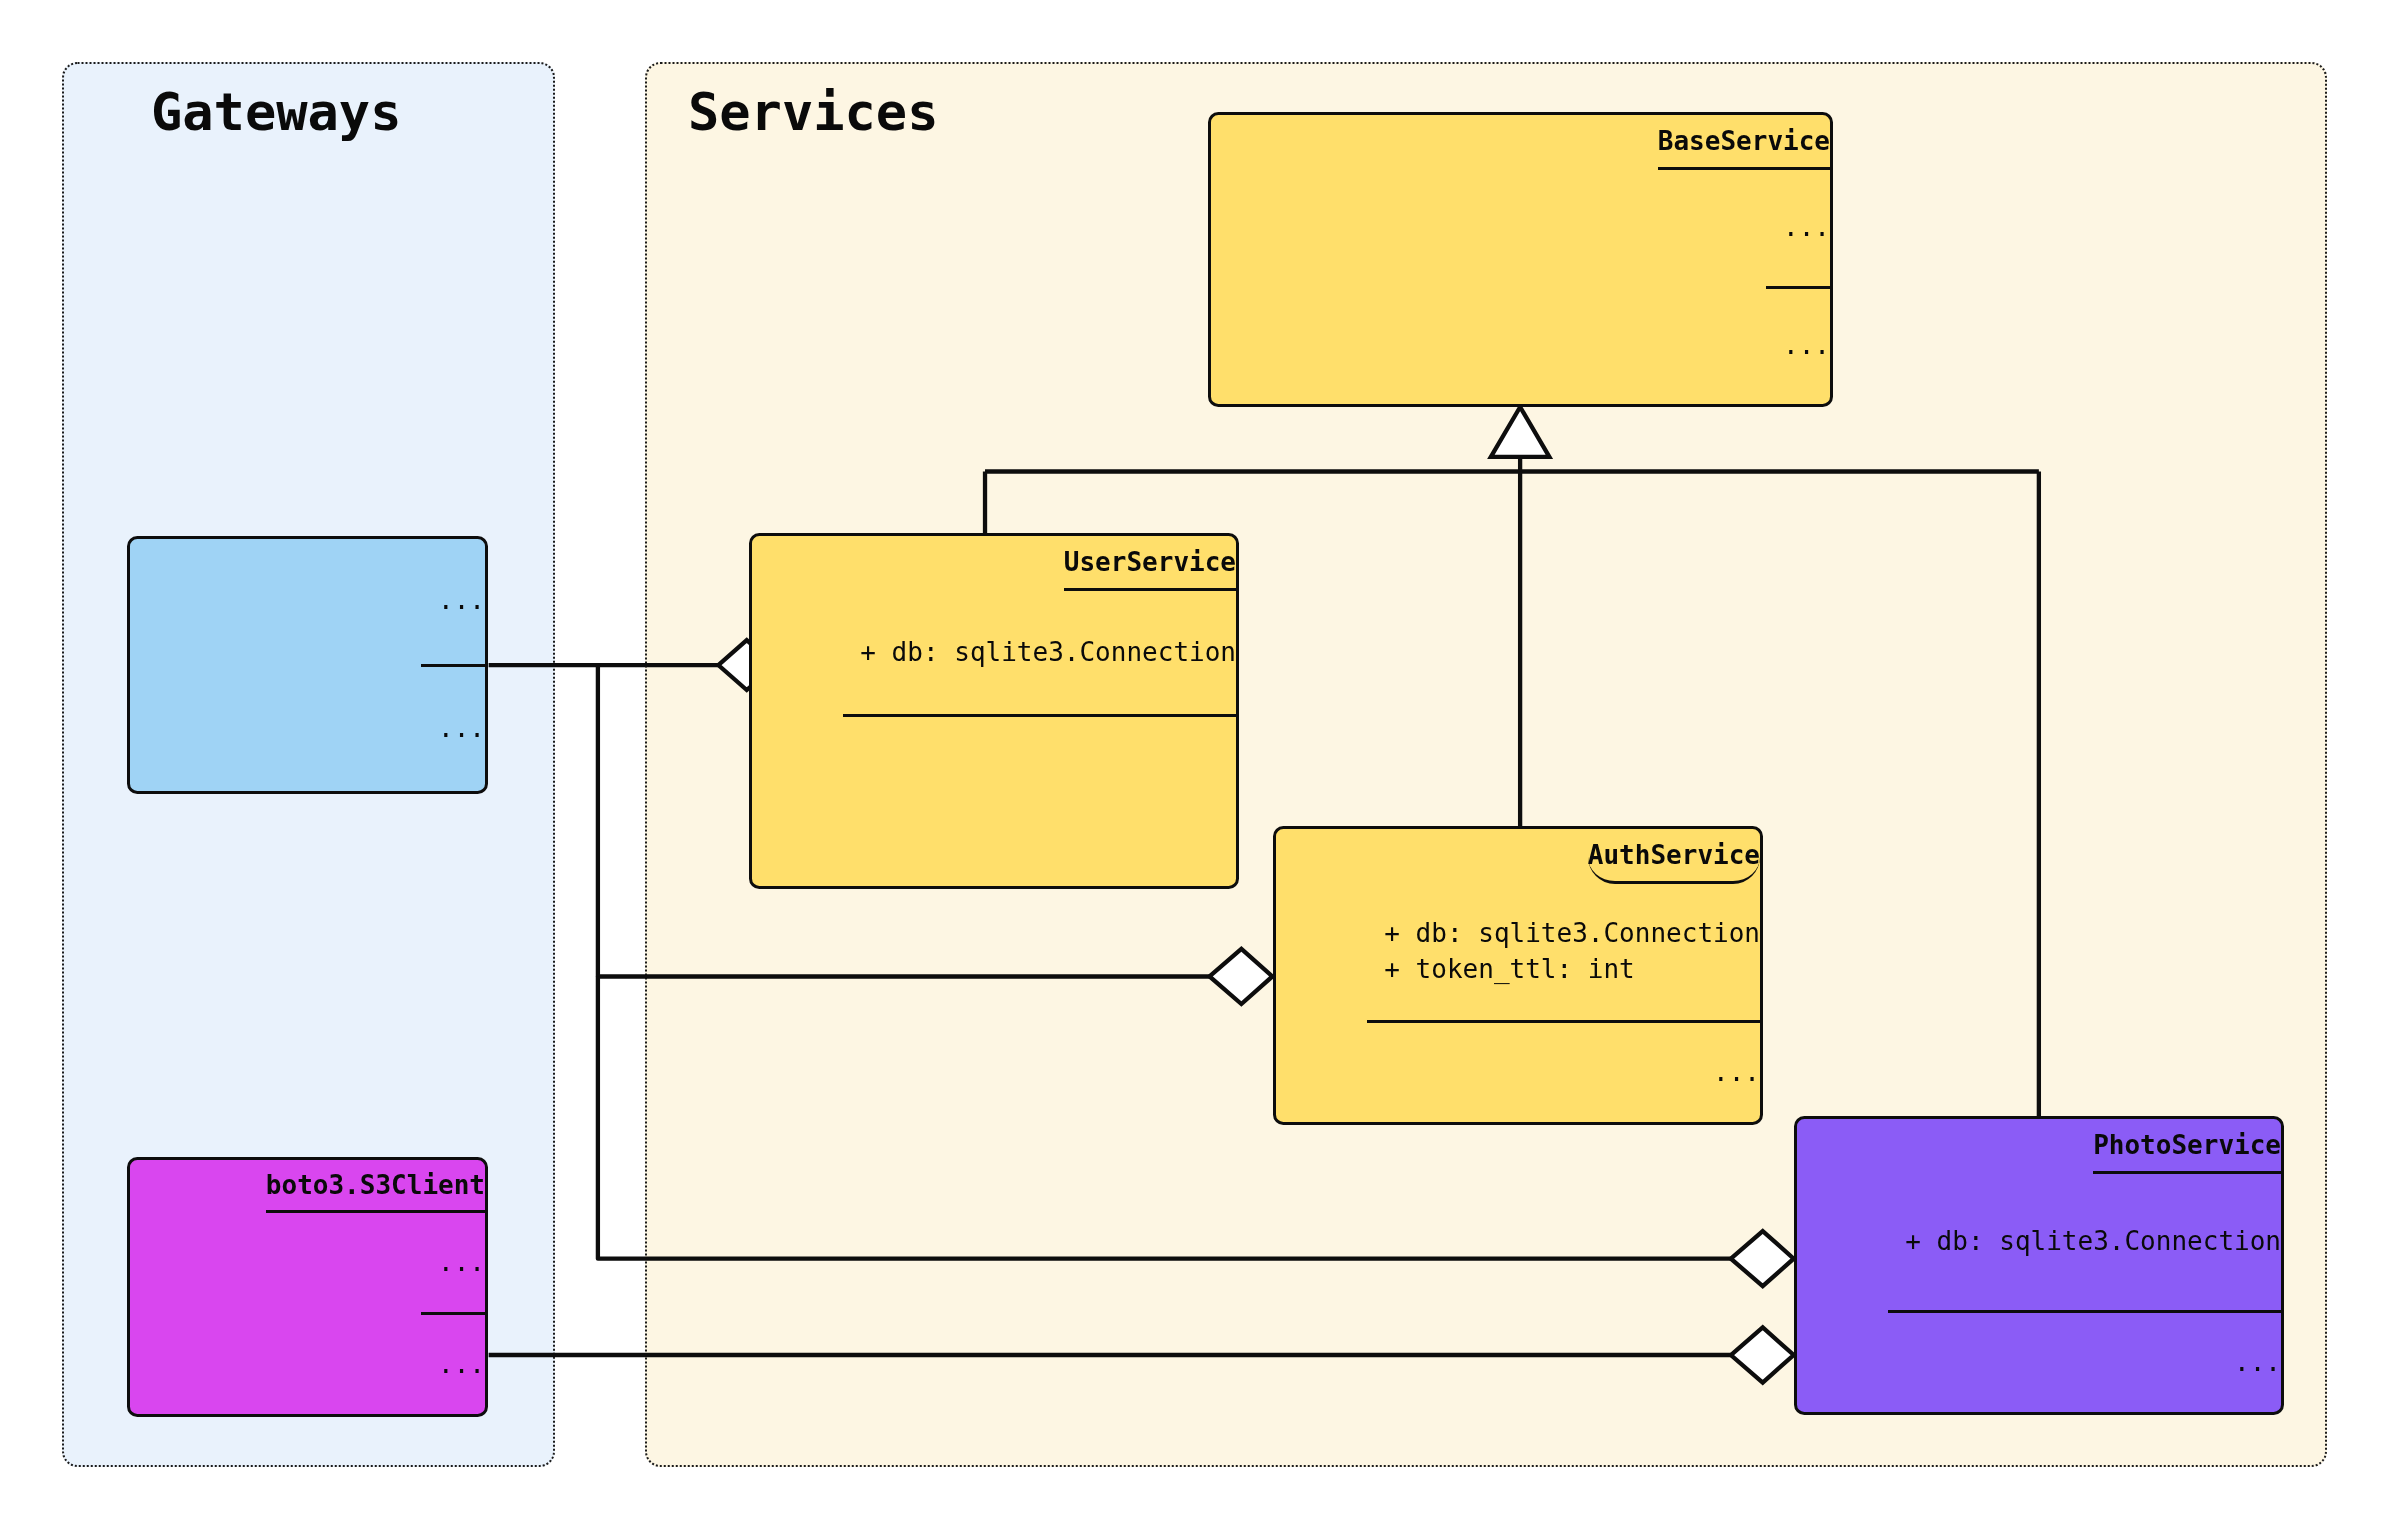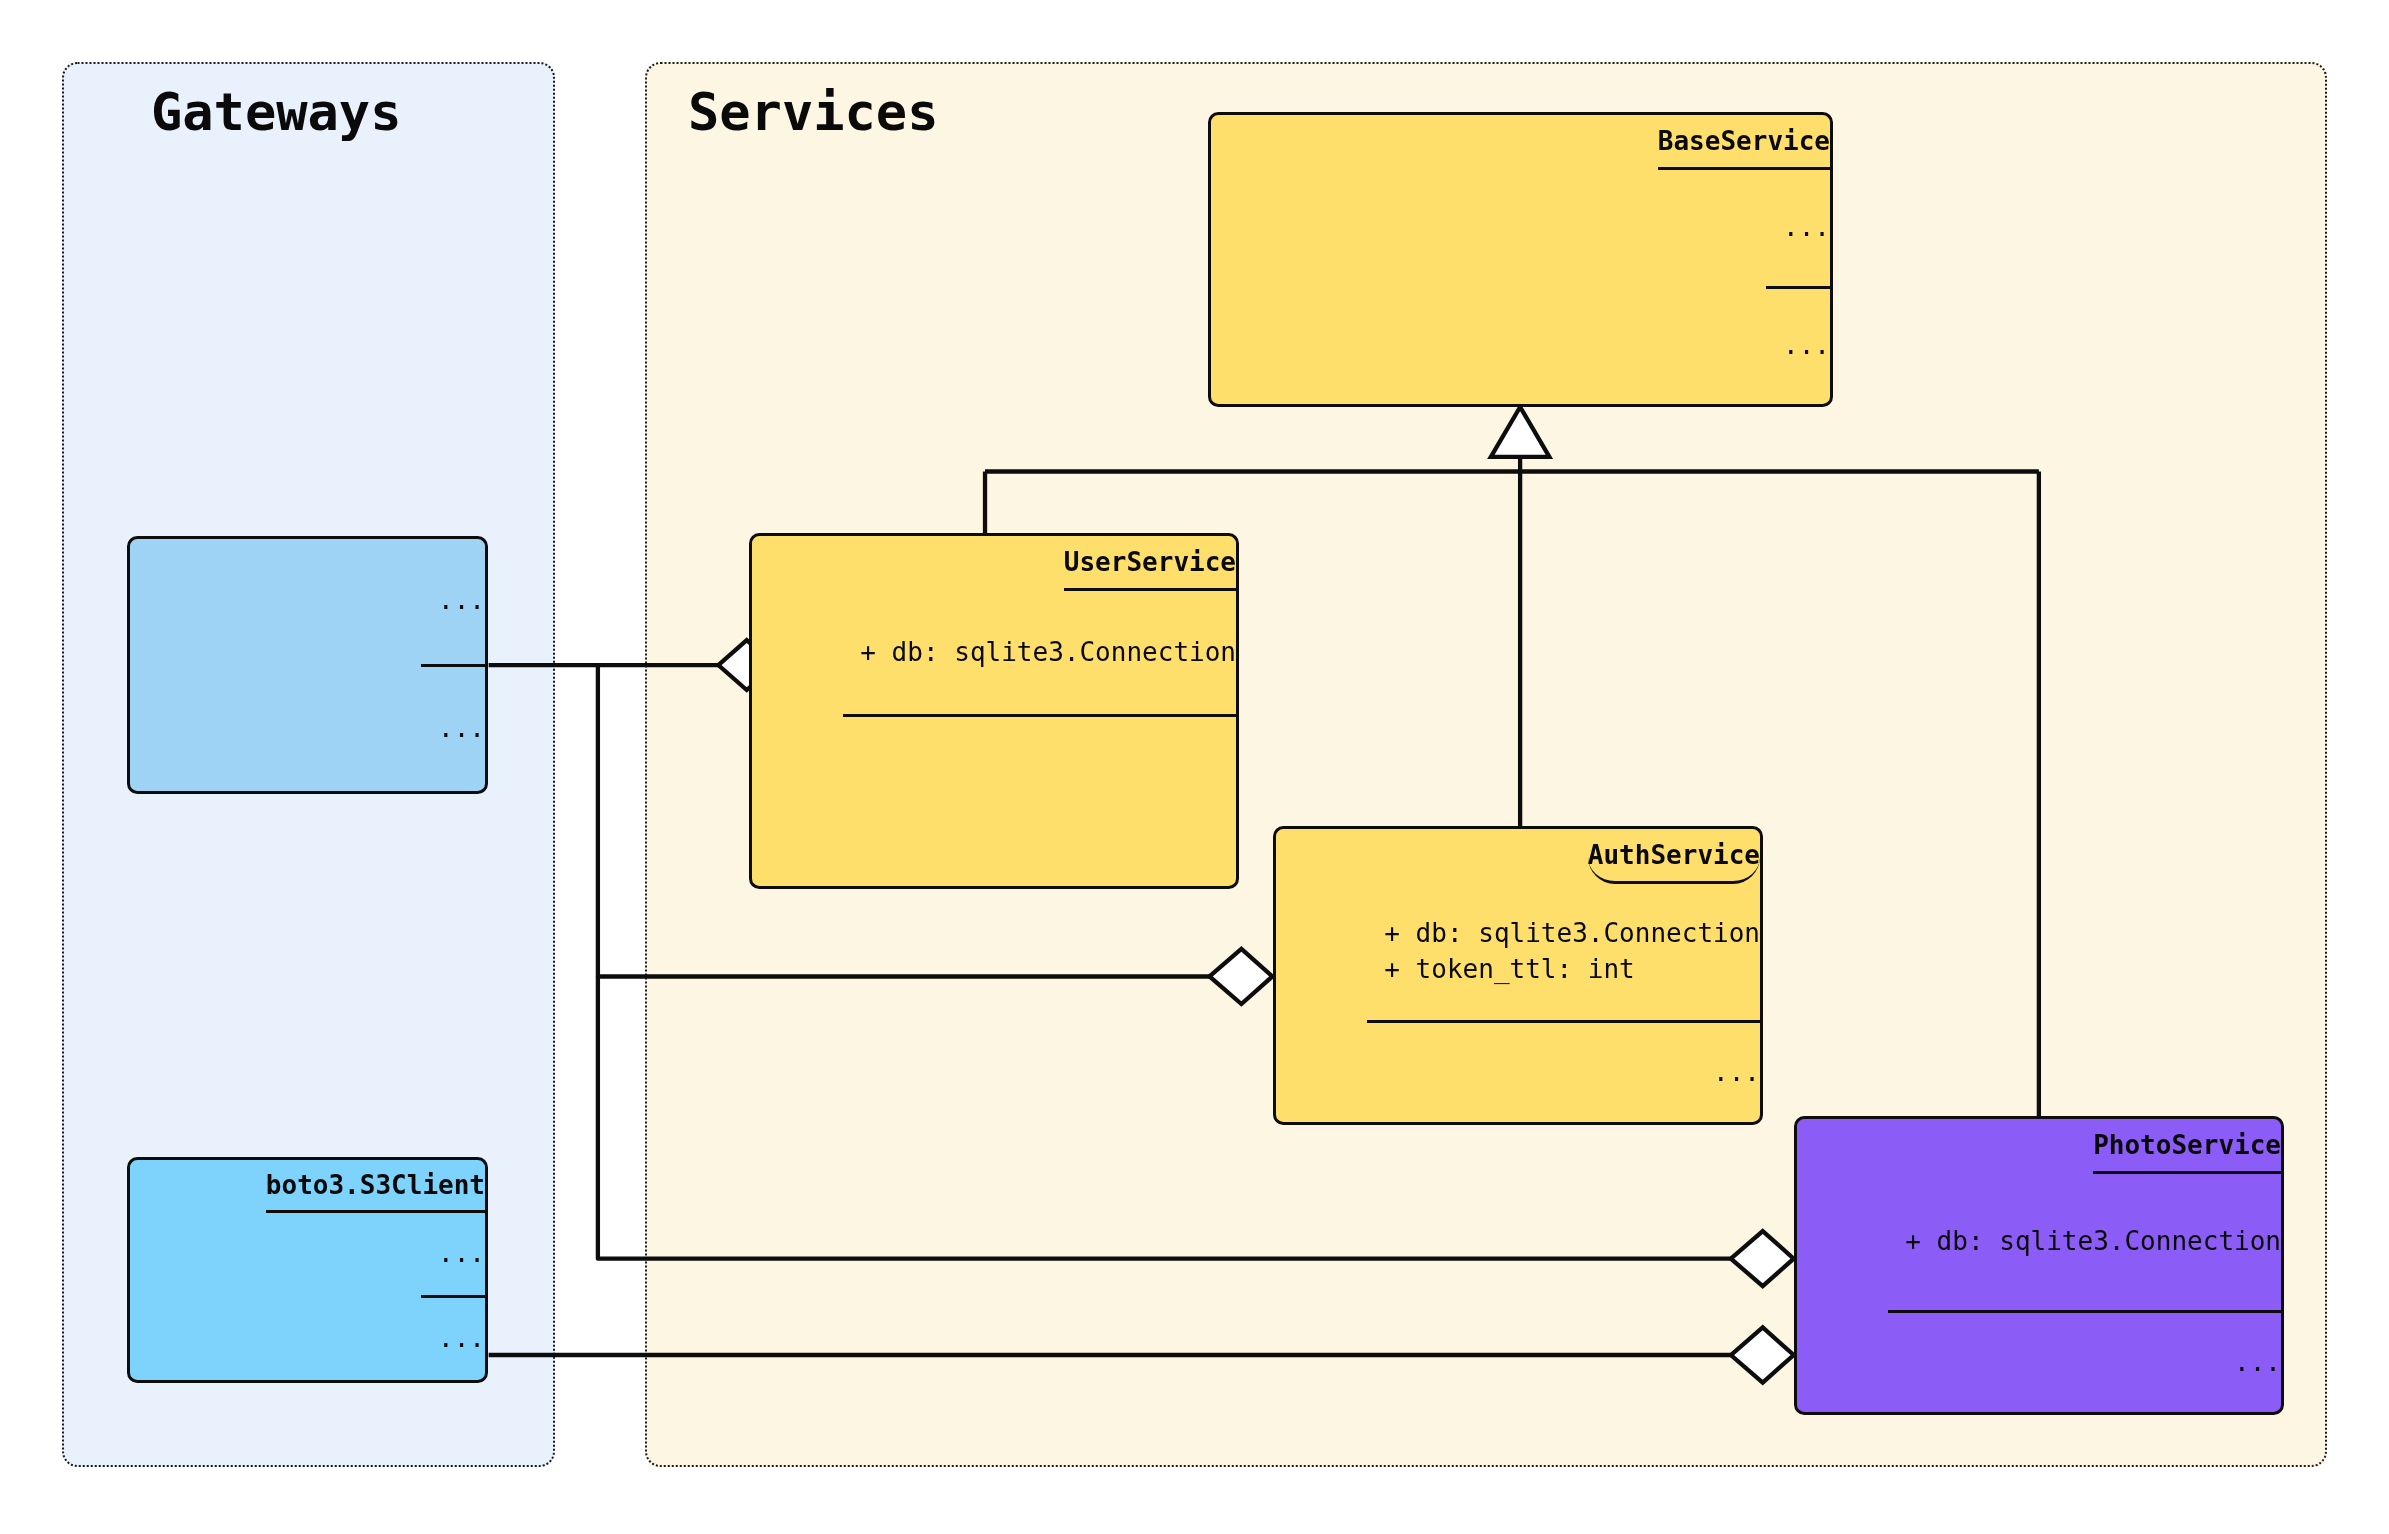--- a/index.html
+++ b/index.html
@@ -126,21 +126,21 @@
 
   <div class="uml-class" style="left:127px; top:536px; width:361px; height:258px; background:#9fd3f5;">
     <div class="uml-compartment divided" style="flex:1 1 0;">
       <span class="row">...</span>
     </div>
     <div class="uml-compartment" style="flex:1 1 0;">
       <span class="row">...</span>
     </div>
   </div>
 
-  <div class="uml-class" style="left:127px; top:1157px; width:361px; height:226px; background:#7dd3fc;">
+  <div class="uml-class" style="left:127px; top:1157px; width:361px; height:260px; background:#d946ef;">
     <div class="uml-name" style="height:53px; flex:0 0 53px;">boto3.S3Client</div>
     <div class="uml-compartment divided" style="flex:1 1 0;">
       <span class="row">...</span>
     </div>
     <div class="uml-compartment" style="flex:1 1 0;">
       <span class="row">...</span>
     </div>
   </div>
 
   <div class="uml-class" style="left:1208px; top:112px; width:625px; height:295px; background:#ffdf6b;">

